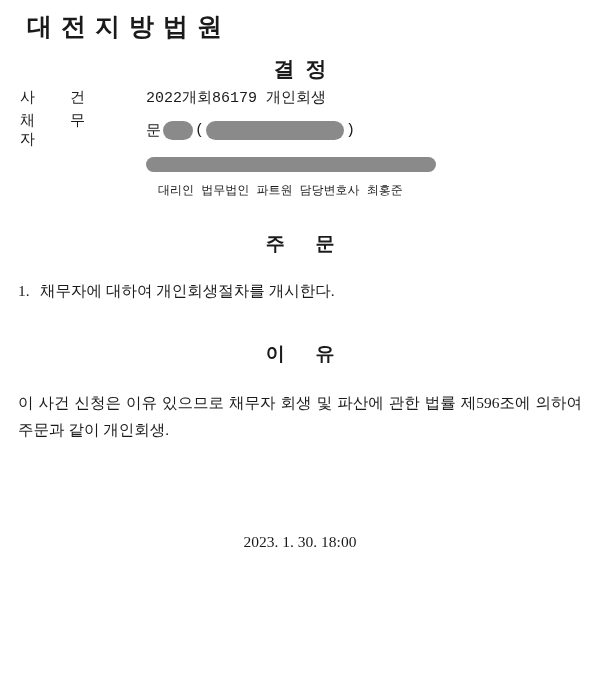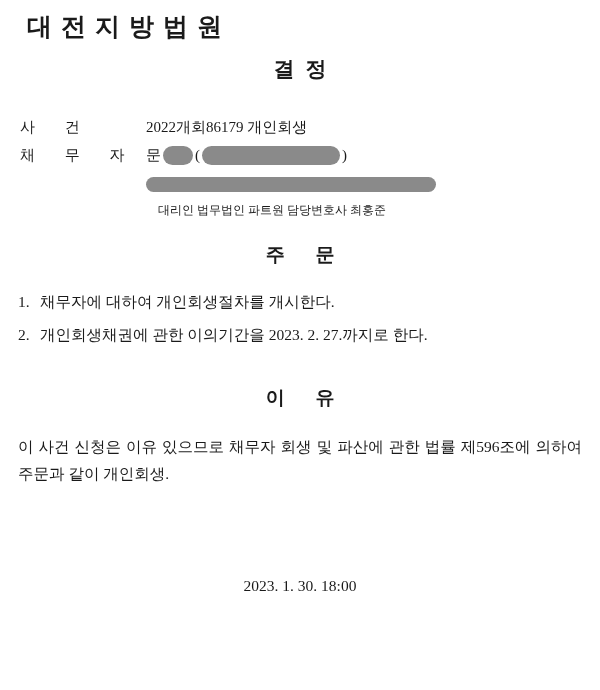--- a/index.html
+++ b/index.html
@@ -34,22 +34,22 @@
   .doc-type {
     text-align: center;
     font-size: 21px;
     font-weight: bold;
     letter-spacing: 11px;
     margin-top: 12px;
     padding-left: 11px;
   }
 
   .meta {
-    margin-top: 30px;
     font-size: 15px;
+    font-family: Liberation Mono, monospace;
   }
   .meta-row {
     display: flex;
     align-items: center;
     min-height: 28px;
   }
   .meta-label {
     width: 126px;
     flex: 0 0 126px;
     letter-spacing: 13px;
@@ -77,21 +77,21 @@
     font-size: 12px;
   }
 
   .section-head {
     text-align: center;
     font-size: 19px;
     font-weight: bold;
     letter-spacing: 13px;
     padding-left: 13px;
   }
-  .section-ju { margin-top: 23px; }
+  .section-ju { margin-top: 32px; }
   .section-iyu { margin-top: 38px; }
 
   .order-list {
     margin: 22px 0 0 0;
     padding: 0;
     list-style: none;
     font-size: 15.5px;
   }
   .order-list li {
     margin-bottom: 9px;
@@ -149,23 +149,20 @@
 
     <div class="attorney">대리인 법무법인 파트원 담당변호사 최홍준</div>
   </div>
 
   <div class="section-head section-ju">주 문</div>
 
   <ul class="order-list">
     <li>
       <span class="num">1.</span><span>채무자에 대하여 개인회생절차를 개시한다.</span>
     </li>
-    <li>
-      <span class="num">2.</span><span>개인회생채권에 관한 이의기간을 2023. 2. 27.까지로 한다.</span>
-    </li>
   </ul>
 
   <div class="section-head section-iyu">이 유</div>
 
   <div class="reason">이 사건 신청은 이유 있으므로 채무자 회생 및 파산에 관한 법률 제596조에 의하여 주문과 같이 개인회생.</div>
 
   <div class="date">2023.  1.  30.  18:00</div>
 
 </div>
 

